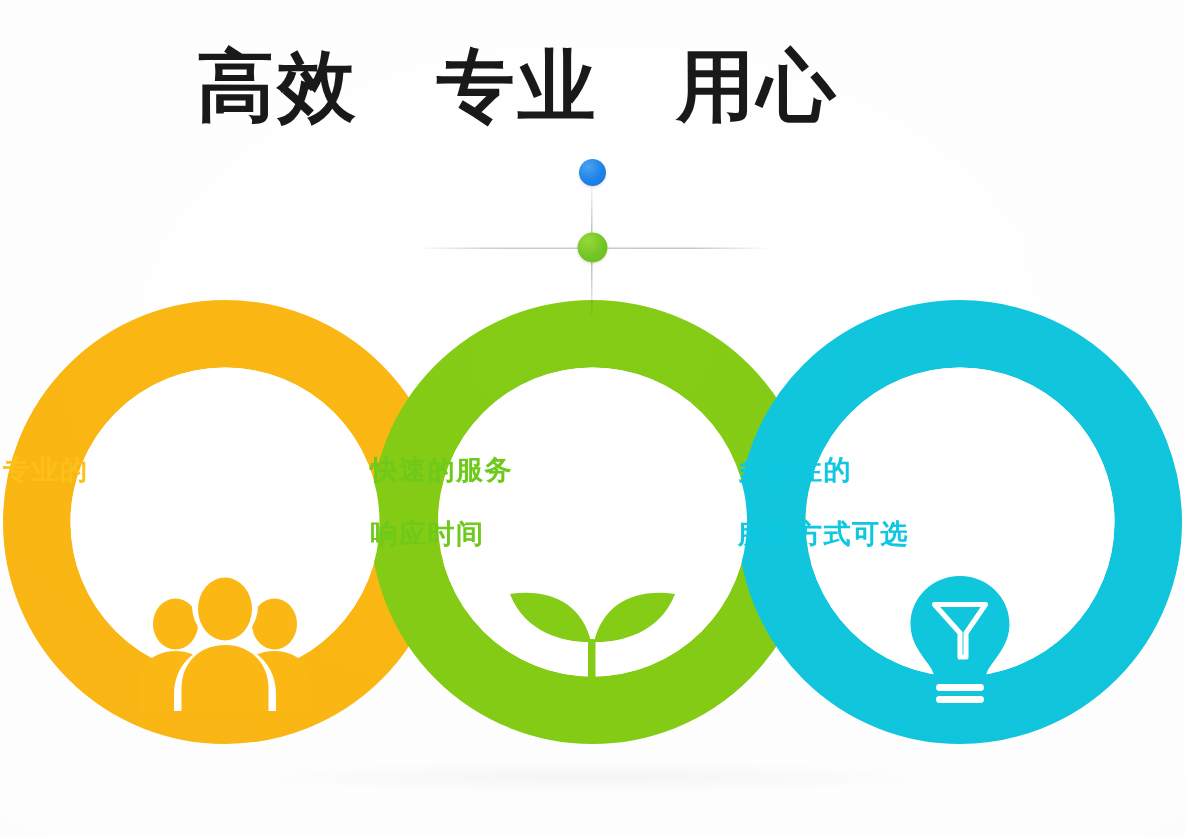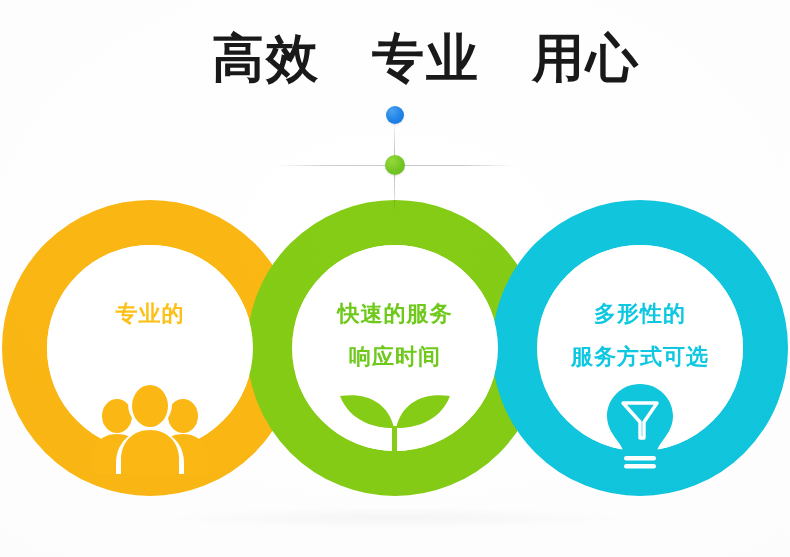--- a/index.html
+++ b/index.html
@@ -19,23 +19,23 @@
     width: 790px;
     height: 557px;
     background: radial-gradient(ellipse 900px 600px at 50% 42%, #ffffff 0%, #fdfdfd 62%, #fafafa 100%);
     overflow: hidden;
   }
 
   
   #headline {
     position: absolute;
     top: 28px;
-    left: 0;
+    left: 12px;
     width: 666px;
-    text-align: right;
+    text-align: center;
     font-size: 52px;
     line-height: 60px;
     font-weight: 700;
     color: #191919;
     letter-spacing: 2px;
     white-space: nowrap;
     user-select: none;
   }
   #headline .hl-word {
     display: inline-block;
@@ -129,22 +129,21 @@
   }
   .cell.c-orange { left: 2px; }
   .cell.c-green  { left: 247px; }
   .cell.c-cyan   { left: 492px; }
 
   .cell-text {
     position: absolute;
     top: 92px;
     left: 0;
     width: 296px;
-    text-align: center;
-    font-size: 22px;
+    font-size: 18px;
     line-height: 43px;
     font-weight: 700;
     letter-spacing: 1px;
     white-space: nowrap;
     user-select: none;
   }
   .c-orange .cell-text { color: #fdc018; }
   .c-green  .cell-text { color: #6ec91a; }
   .c-cyan   .cell-text { color: #0ec7e0; }
   .cell-text .ct-line { display: block; }

